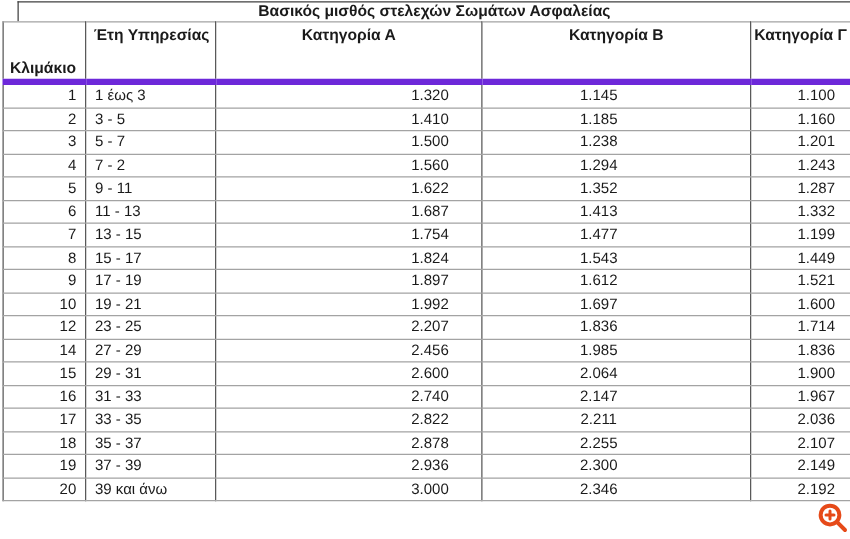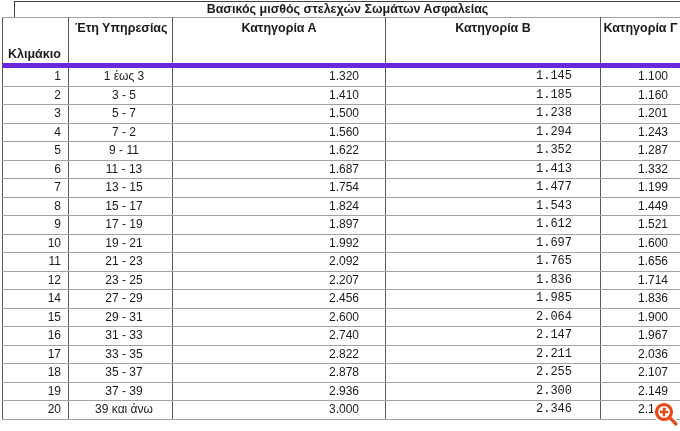--- a/index.html
+++ b/index.html
@@ -46,23 +46,23 @@
     border-bottom:5px solid #6d28d9;
   }
   thead th.h0{vertical-align:bottom;text-align:left;padding:0 0 2px 5px;}
   thead th.h1{text-align:left;padding-left:6px;}
   thead th.h2,thead th.h3,thead th.h4{text-align:center;}
   tbody td{
     height:17.5px;line-height:17.5px;
     padding:0;
   }
   td.c0{text-align:right;padding-right:7px;}
-  td.c1{text-align:center;padding-left:7px;}
+  td.c1{text-align:left;padding-left:7px;}
   td.c2{text-align:right;padding-right:26px;padding-left:34px;}
-  td.c3{text-align:right;padding-right:28px;font-family:Liberation Mono, monospace;}
+  td.c3{text-align:center;padding-right:28px;}
   td.c4{text-align:right;padding-right:12px;margin-top:12px;}
   .zoom-badge{
     position:absolute;
     right:0px;bottom:2px;
     width:28px;height:28px;
     cursor:pointer;
   }
 </style>
 </head>
 <body>
@@ -153,27 +153,20 @@
           <td class="c4">1.521</td>
         </tr>
         <tr>
           <td class="c0">10</td>
           <td class="c1">19 - 21</td>
           <td class="c2">1.992</td>
           <td class="c3">1.697</td>
           <td class="c4">1.600</td>
         </tr>
         <tr>
-          <td class="c0">11</td>
-          <td class="c1">21 - 23</td>
-          <td class="c2">2.092</td>
-          <td class="c3">1.765</td>
-          <td class="c4">1.656</td>
-        </tr>
-        <tr>
           <td class="c0">12</td>
           <td class="c1">23 - 25</td>
           <td class="c2">2.207</td>
           <td class="c3">1.836</td>
           <td class="c4">1.714</td>
         </tr>
         <tr>
           <td class="c0">14</td>
           <td class="c1">27 - 29</td>
           <td class="c2">2.456</td>

